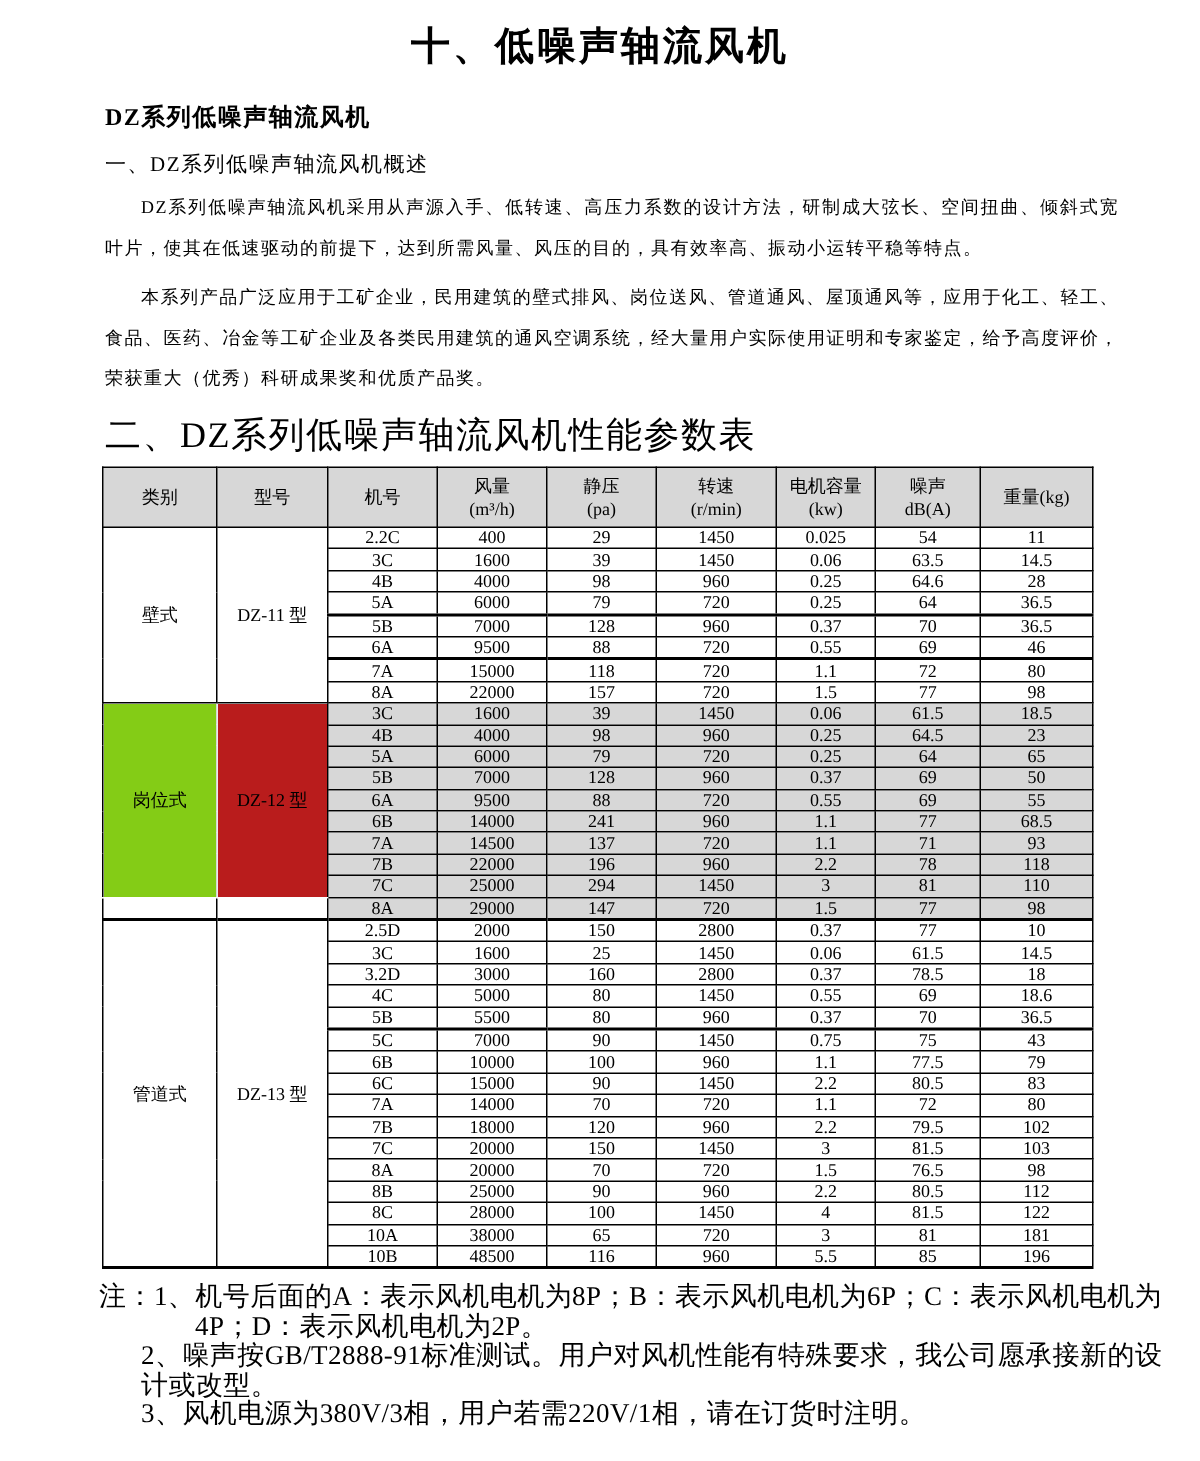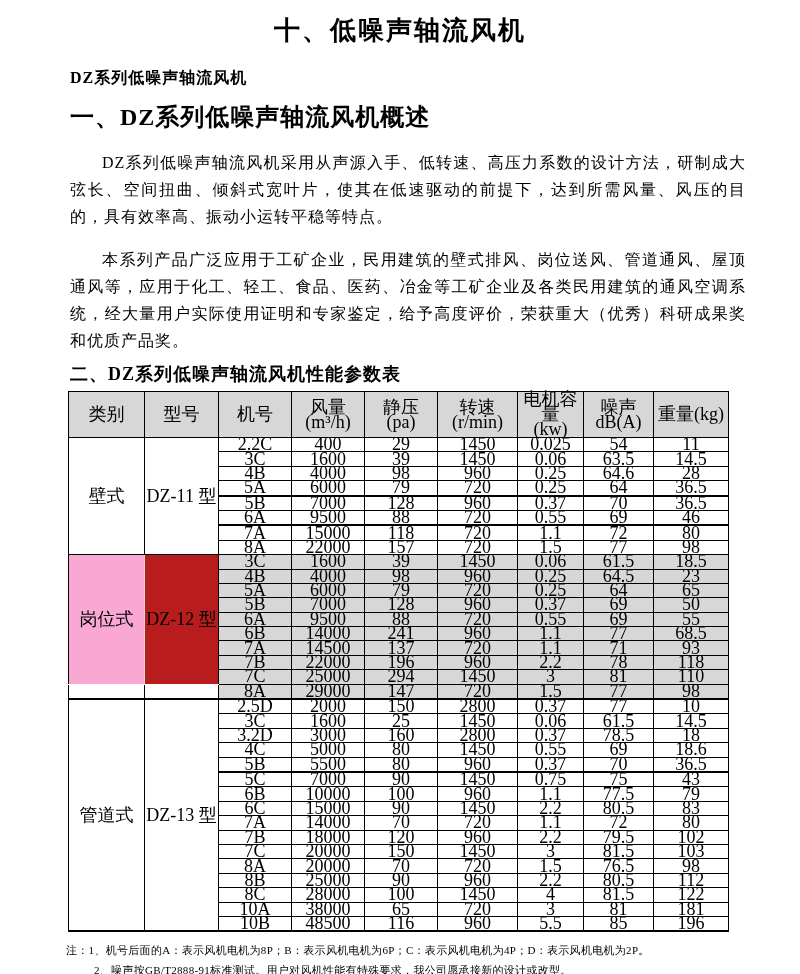--- a/index.html
+++ b/index.html
@@ -10,50 +10,50 @@
   }
   .doc { padding-top:14px; }
   .title {
     text-align:center; font-size:26px; font-weight:bold; letter-spacing:2px;
     line-height:34px;
   }
   .series-heading {
     margin:20px 0 0 70px; font-size:16px; font-weight:bold; letter-spacing:1px;
   }
   .sec-heading {
-    margin:12px 0 0 70px; font-size:24px; font-weight:bold; letter-spacing:1px;
+    margin:12px 0 0 70px; font-size:14px; font-weight:normal; letter-spacing:1px;
   }
   .para {
-    width:676px; margin:16px 0 0 70px;
-    font-size:16px; line-height:27px; letter-spacing:1px;
+    width:676px; margin:6px 0 0 70px;
+    font-size:12px; line-height:27px; letter-spacing:1px;
     text-align:justify; text-indent:2em;
   }
   .table-heading {
-    margin:8px 0 0 70px; font-size:18px; font-weight:bold; letter-spacing:1px;
+    margin:8px 0 0 70px; font-size:24px; font-weight:normal; letter-spacing:1px;
   }
   table.spec {
     margin:5px 0 0 68px; border-collapse:collapse; table-layout:fixed;
-    width:660px; font-size:18px;
+    width:660px; font-size:12px;
     border:1.5px solid #000; border-bottom:2.5px solid #000;
   }
   table.spec th {
     background:#d7d7d7; font-weight:normal; white-space:pre-line;
     border:1px solid #000; text-align:center; vertical-align:middle;
     height:39px; line-height:15px; padding:0;
   }
   table.spec td {
     border:1px solid #000; text-align:center; vertical-align:middle;
     height:13.4px; line-height:13px; padding:0; overflow:hidden;
   }
   table.spec td.sh  { background:#d7d7d7; }
-  table.spec td.shc { background:#f9a8d4; border-right-color:#d7d7d7; border-bottom-color:#fff;margin-left:20px; }
+  table.spec td.shc { background:#84cc16; border-right-color:#d7d7d7; border-bottom-color:#fff;margin-left:20px; }
   table.spec td.shm { background:#b91c1c; border-left-color:#d7d7d7;  border-bottom-color:#fff; }
   table.spec td.blank { border-top-color:#fff; }
   table.spec tr.thick td { border-bottom:2.5px solid #000; }
-  .notes { margin:9px 0 0 66px; width:722px; font-size:11px; line-height:19.5px; letter-spacing:0.3px; }
+  .notes { margin:9px 0 0 66px; width:722px; font-size:18px; line-height:19.5px; letter-spacing:0.3px; }
   .note.n1 { padding-left:64px; text-indent:-64px; }
   .note.n2, .note.n3 { margin-left:28px; }
 </style>
 </head>
 <body>
 
 <div class="doc">
 
   <div class="title">十、低噪声轴流风机</div>
 

